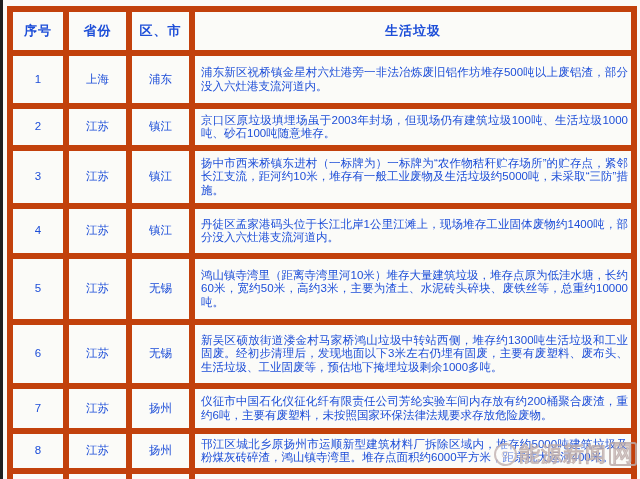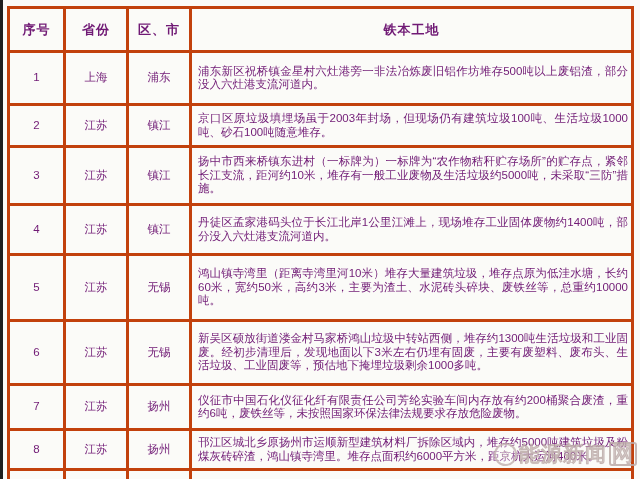--- a/index.html
+++ b/index.html
@@ -20,22 +20,22 @@
   }
   table.report {
     position: absolute;
     left: 7px;
     top: 6px;
     width: 624px;
     border-collapse: collapse;
     table-layout: fixed;
   }
   table.report th, table.report td {
-    border: 3px solid #c2410c;
-    color: #701a75;
+    border: 6px solid #c2410c;
+    color: #1d4ed8;
     box-sizing: border-box;
     overflow: hidden;
   }
   table.report th {
     font-size: 13px;
     font-weight: bold;
     text-align: center;
     height: 44px;
     padding: 2px;
     letter-spacing: 1px;
@@ -116,21 +116,21 @@
     <col style="width:56px">
     <col style="width:63px">
     <col style="width:63px">
     <col style="width:442px">
   </colgroup>
   <thead>
     <tr>
       <th>序号</th>
       <th>省份</th>
       <th>区、市</th>
-      <th>铁本工地</th>
+      <th>生活垃圾</th>
     </tr>
   </thead>
   <tbody id="report-body">
       <tr>
     <td class="c-no">1</td>
     <td class="c-prov">上海</td>
     <td class="c-city">浦东</td>
     <td class="c-issue">浦东新区祝桥镇金星村六灶港旁一非法冶炼废旧铝作坊堆存500吨以上废铝渣，部分没入六灶港支流河道内。</td>
   </tr>
       <tr>
@@ -160,21 +160,21 @@
       <tr>
     <td class="c-no">6</td>
     <td class="c-prov">江苏</td>
     <td class="c-city">无锡</td>
     <td class="c-issue">新吴区硕放街道溇金村马家桥鸿山垃圾中转站西侧，堆存约1300吨生活垃圾和工业固废。经初步清理后，发现地面以下3米左右仍埋有固废，主要有废塑料、废布头、生活垃圾、工业固废等，预估地下掩埋垃圾剩余1000多吨。</td>
   </tr>
       <tr>
     <td class="c-no">7</td>
     <td class="c-prov">江苏</td>
     <td class="c-city">扬州</td>
-    <td class="c-issue">仪征市中国石化仪征化纤有限责任公司芳纶实验车间内存放有约200桶聚合废渣，重约6吨，废铁丝等，未按照国家环保法律法规要求存放危险废物。</td>
+    <td class="c-issue">仪征市中国石化仪征化纤有限责任公司芳纶实验车间内存放有约200桶聚合废渣，重约6吨，主要有废塑料，未按照国家环保法律法规要求存放危险废物。</td>
   </tr>
       <tr>
     <td class="c-no">8</td>
     <td class="c-prov">江苏</td>
     <td class="c-city">扬州</td>
     <td class="c-issue">邗江区城北乡原扬州市运顺新型建筑材料厂拆除区域内，堆存约5000吨建筑垃圾及粉煤灰砖碎渣，鸿山镇寺湾里。堆存点面积约6000平方米，距京杭大运河400米。</td>
   </tr>
       <tr class="partial-row">
     <td class="c-no"></td>
     <td class="c-prov"></td>

